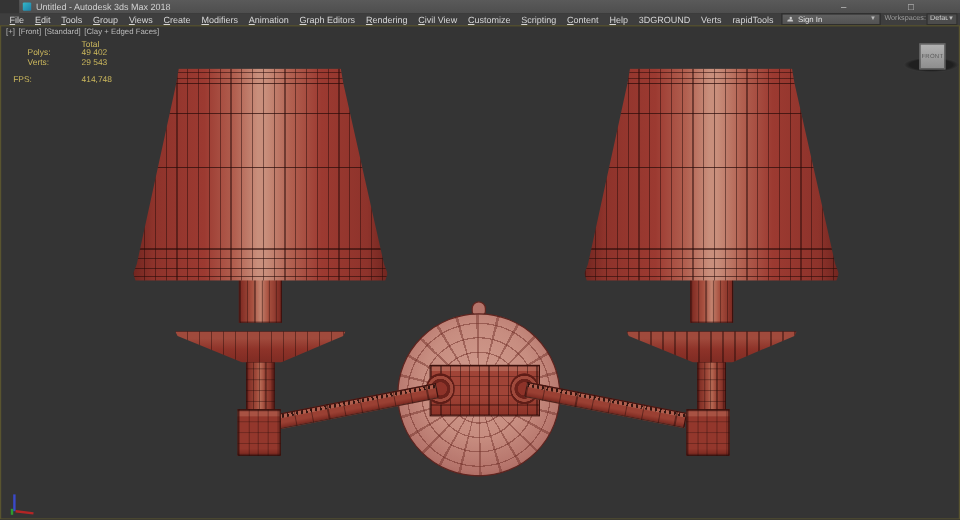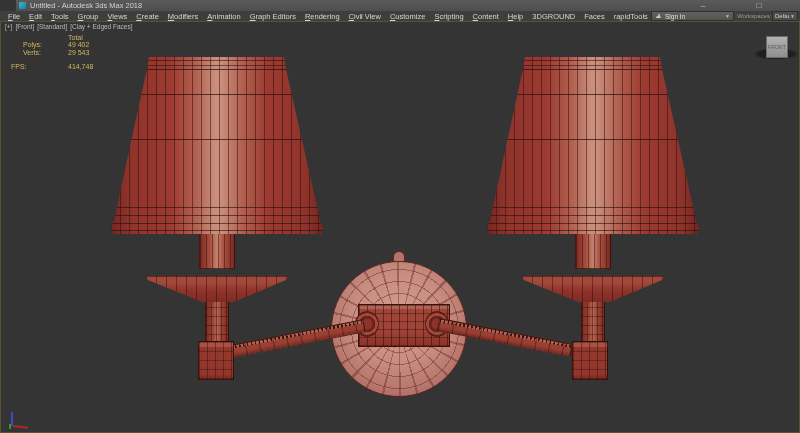--- a/index.html
+++ b/index.html
@@ -166,21 +166,21 @@
         <span class="menu-item"><u>M</u>odifiers</span>
         <span class="menu-item"><u>A</u>nimation</span>
         <span class="menu-item"><u>G</u>raph Editors</span>
         <span class="menu-item"><u>R</u>endering</span>
         <span class="menu-item"><u>C</u>ivil View</span>
         <span class="menu-item"><u>C</u>ustomize</span>
         <span class="menu-item"><u>S</u>cripting</span>
         <span class="menu-item"><u>C</u>ontent</span>
         <span class="menu-item"><u>H</u>elp</span>
         <span class="menu-item">3DGROUND</span>
-        <span class="menu-item">Faces</span>
+        <span class="menu-item">Verts</span>
         <span class="menu-item">rapidTools</span>
       </div>
     <div class="signin-btn">
       <span class="person-icon"></span>
       <span class="signin-label">Sign In</span>
       <span class="signin-arrow">▼</span>
     </div>
     <span class="workspaces-label">Workspaces:</span>
     <div class="ws-dropdown">
       <span class="ws-value">Default</span>

